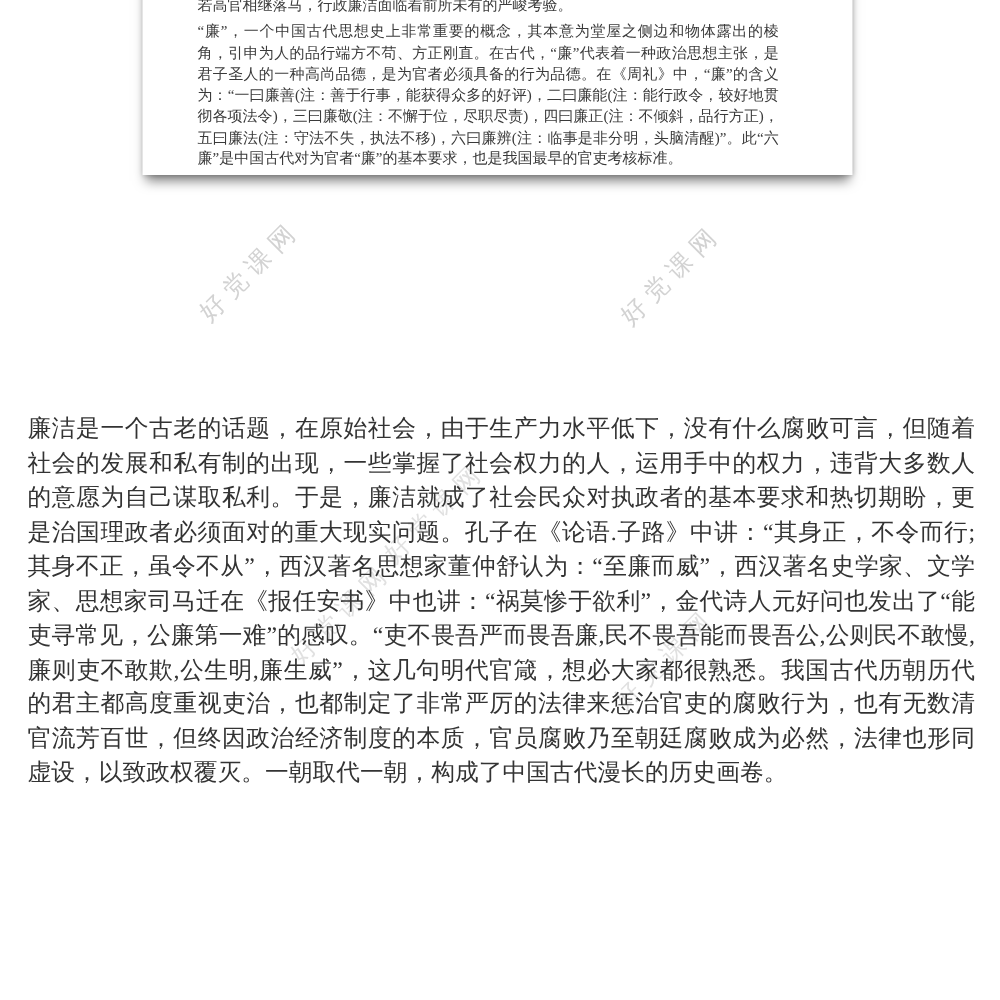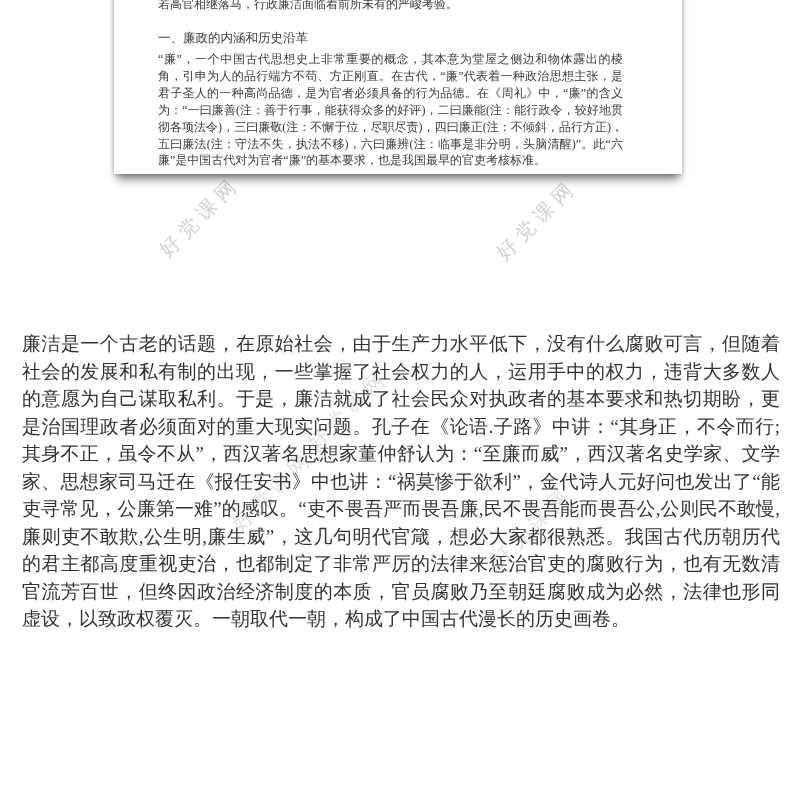--- a/index.html
+++ b/index.html
@@ -98,21 +98,20 @@
 <div class="stage">
 
   <span class="wm wm1">好党课网</span>
   <span class="wm wm2">好党课网</span>
   <span class="wm wm3">好党课网</span>
   <span class="wm wm4">好党课网</span>
   <span class="wm wm5">好党课网</span>
 
   <div class="card">
     <p class="card-line">若高官相继落马，行政廉洁面临着前所未有的严峻考验。</p>
-    <h2 class="card-heading">一、廉政的内涵和历史沿革</h2>
     <p class="card-para">“廉”，一个中国古代思想史上非常重要的概念，其本意为堂屋之侧边和物体露出的棱角，引申为人的品行端方不苟、方正刚直。在古代，“廉”代表着一种政治思想主张，是君子圣人的一种高尚品德，是为官者必须具备的行为品德。在《周礼》中，“廉”的含义为：“一曰廉善(注：善于行事，能获得众多的好评)，二曰廉能(注：能行政令，较好地贯彻各项法令)，三曰廉敬(注：不懈于位，尽职尽责)，四曰廉正(注：不倾斜，品行方正)，五曰廉法(注：守法不失，执法不移)，六曰廉辨(注：临事是非分明，头脑清醒)”。此“六廉”是中国古代对为官者“廉”的基本要求，也是我国最早的官吏考核标准。</p>
   </div>
 
   <div class="article">
     <p>廉洁是一个古老的话题，在原始社会，由于生产力水平低下，没有什么腐败可言，但随着社会的发展和私有制的出现，一些掌握了社会权力的人，运用手中的权力，违背大多数人的意愿为自己谋取私利。于是，廉洁就成了社会民众对执政者的基本要求和热切期盼，更是治国理政者必须面对的重大现实问题。孔子在《论语.子路》中讲：“其身正，不令而行;其身不正，虽令不从”，西汉著名思想家董仲舒认为：“至廉而威”，西汉著名史学家、文学家、思想家司马迁在《报任安书》中也讲：“祸莫惨于欲利”，金代诗人元好问也发出了“能吏寻常见，公廉第一难”的感叹。“吏不畏吾严而畏吾廉,民不畏吾能而畏吾公,公则民不敢慢,廉则吏不敢欺,公生明,廉生威”，这几句明代官箴，想必大家都很熟悉。我国古代历朝历代的君主都高度重视吏治，也都制定了非常严厉的法律来惩治官吏的腐败行为，也有无数清官流芳百世，但终因政治经济制度的本质，官员腐败乃至朝廷腐败成为必然，法律也形同虚设，以致政权覆灭。一朝取代一朝，构成了中国古代漫长的历史画卷。</p>
   </div>
 
 </div>
 
 </body></html>

